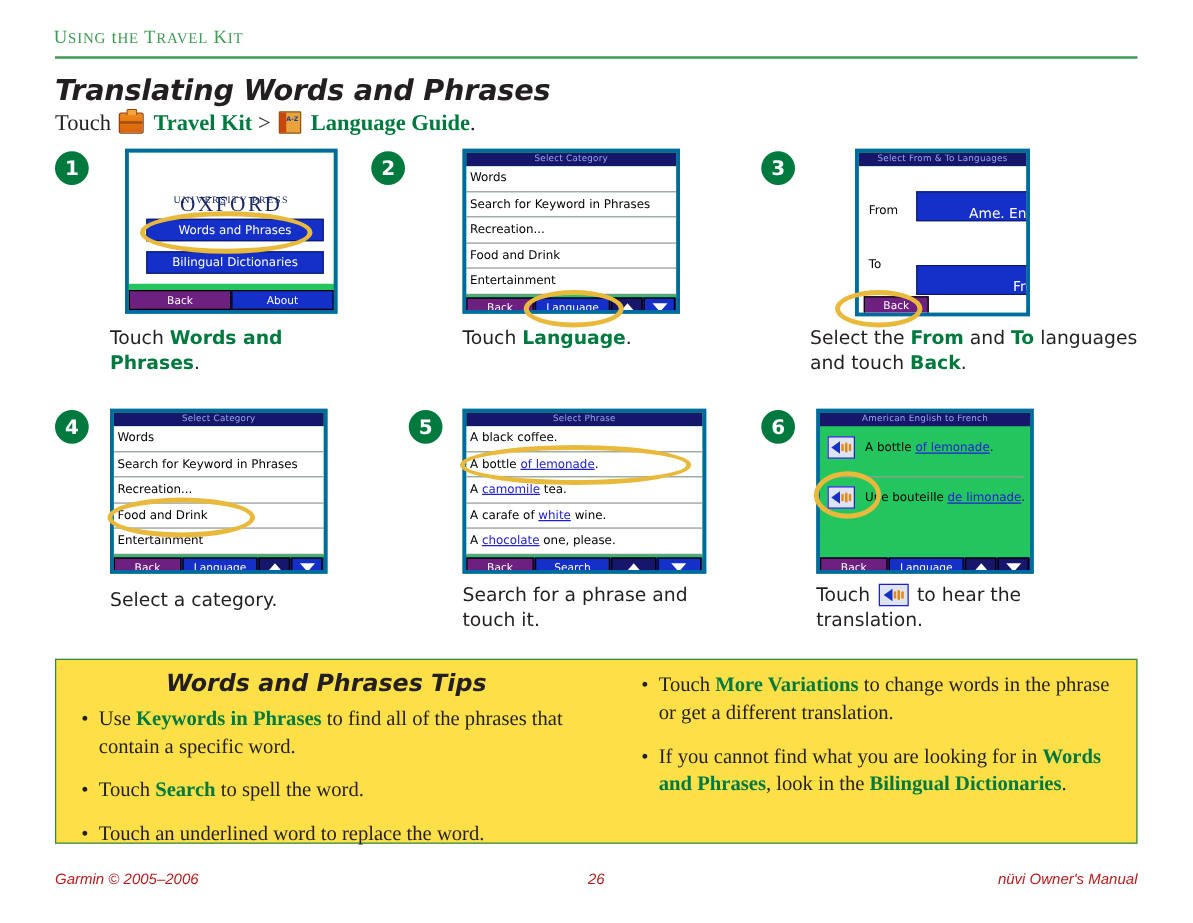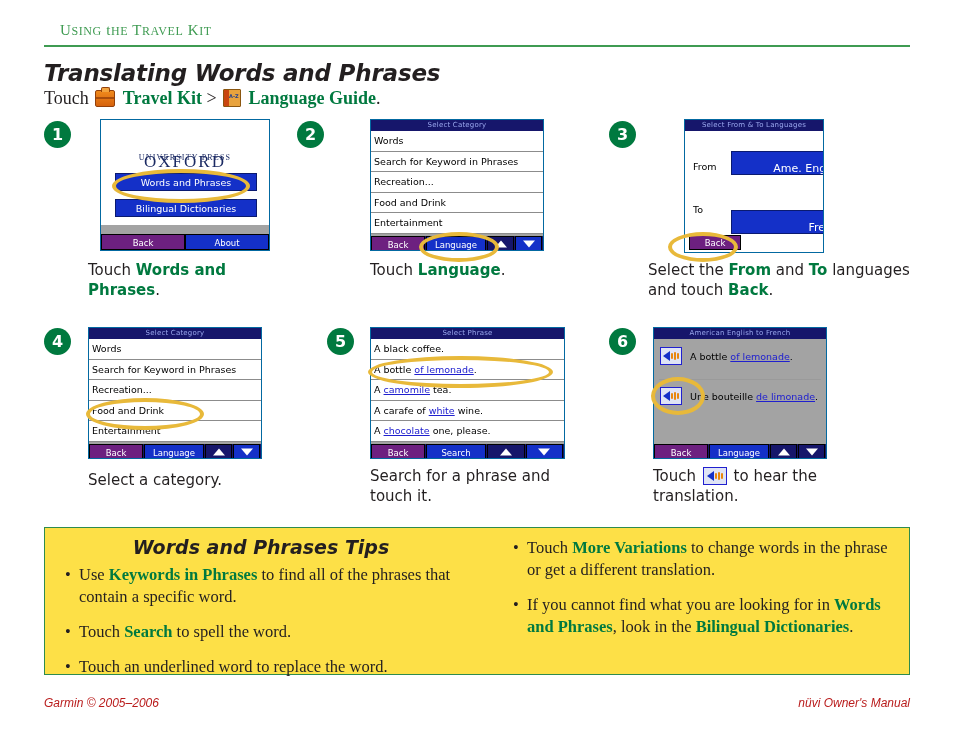--- a/index.html
+++ b/index.html
@@ -5,21 +5,21 @@
   html,body{margin:0;padding:0;}
   body{
     width:954px;height:738px;background:#ffffff;
     font-family:"Liberation Sans", sans-serif;
     color:#231f20;overflow:hidden;position:relative;
   }
   .page{position:absolute;left:0;top:0;width:954px;height:738px;}
 
   
   .runhead{
-    position:absolute;left:60px;top:22px;width:866px;
+    position:absolute;left:43px;top:22px;width:866px;
     font-family:"Liberation Serif", serif;
     color:#3f9b52;font-size:15px;letter-spacing:.6px;
   }
   .runhead .sc{font-size:12px;}
   .runhead-rule{
     position:absolute;left:44px;top:45px;width:866px;height:1.5px;background:#3f9b52;
   }
 
   
   .title{
@@ -66,21 +66,21 @@
   .stepnum{
     position:absolute;width:27px;height:27px;border-radius:50%;
     background:#00793f;color:#ffffff;
     font-family:"DejaVu Sans", sans-serif;font-weight:bold;font-size:16px;
     line-height:27px;text-align:center;
   }
 
   
   .scr{
     position:absolute;width:170px;height:132px;
-    background:#a3a3a3;border:1px solid #0369a1;box-sizing:border-box;
+    background:#22c55e;border:3px solid #0369a1;box-sizing:border-box;
     font-family:"DejaVu Sans", sans-serif;font-size:9px;color:#000;
     overflow:hidden;
   }
   .scr-title{
     height:11px;line-height:11px;background:#16166b;color:#9aa8ee;
     text-align:center;font-size:7px;letter-spacing:.2px;
   }
   .scr-body{position:relative;height:121px;}
 
   
@@ -403,15 +403,16 @@
       <div class="tip"><span>Touch </span><b>Search</b><span> to spell the word.</span></div>
       <div class="tip"><span>Touch an underlined word to replace the word.</span><b></b><span></span></div>
     </div>
     <div class="tips-col right">
       <div class="tip"><span>Touch </span><b>More Variations</b><span> to change words in the phrase or get a different translation.</span></div>
       <div class="tip"><span>If you cannot find what you are looking for in </span><b>Words and Phrases</b><span>, look in the </span><b>Bilingual Dictionaries</b><span>.</span></div>
     </div>
   </div>
 
   <div class="foot l">Garmin © 2005–2006</div>
+  <div class="foot c">26</div>
   <div class="foot r">nüvi Owner's Manual</div>
 
 </div>
 
 </body></html>

